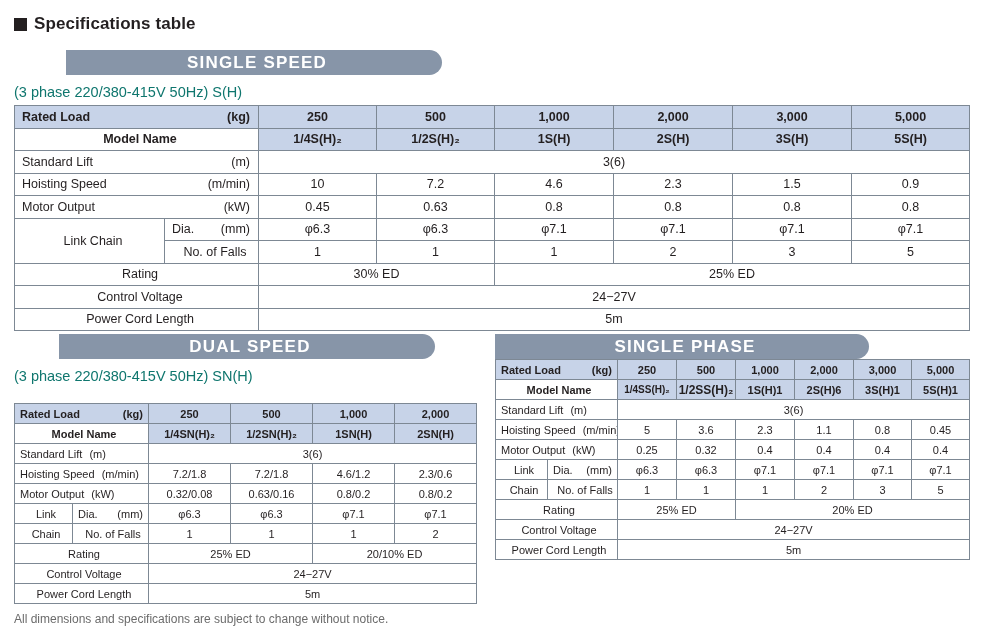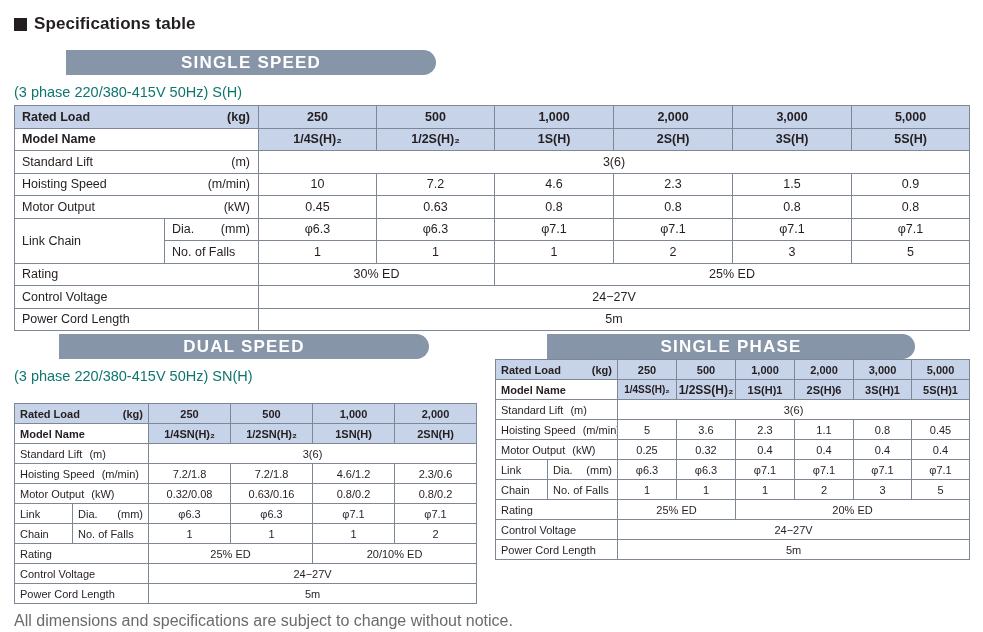--- a/index.html
+++ b/index.html
@@ -43,21 +43,21 @@
   
   .banner {
     background: #8795a8;
     border-radius: 0 13px 13px 0;
     color: #ffffff;
     font-size: 17px;
     font-weight: bold;
     letter-spacing: 1.2px;
     height: 25px;
     line-height: 25px;
-    padding-left: 0;
+    padding-left: 6px;
     text-align: center;
   }
   .banner .banner-inner {
     display: block;
   }
   .subtitle {
     font-size: 14.5px;
     color: #0f766e;
   }
 
@@ -77,21 +77,21 @@
     color: #231f20;
     white-space: nowrap;
     overflow: hidden;
   }
   .hdr {
     background: #c7d3e8;
     font-weight: bold;
   }
   .lbl {
     background: #ffffff;
-    text-align: left;
+    text-align: center;
     padding-left: 7px;
   }
   .lbl-unit {
     text-align: left;
     padding-left: 7px;
     position: relative;
   }
   .unit {
     float: right;
     padding-right: 8px;
@@ -123,33 +123,33 @@
     top: 334px;
     width: 462px;
   }
   .bottom-right {
     position: absolute;
     left: 495px;
     top: 334px;
     width: 474px;
   }
   .bottom-left .banner { width: 370px; margin-left: 45px; }
-  .bottom-right .banner { width: 368px; margin-left: 52px; }
+  .bottom-right .banner { width: 368px; }
   .bottom-left .subtitle, .bottom-right .subtitle {
     margin: 9px 0 19px 0;
   }
   .small td, .small th { font-size: 11px; height: 19px; }
   .small .lbl, .small .lbl-unit { padding-left: 5px; }
   .small .unit { padding-right: 5px; }
 
   .footnote {
     position: absolute;
     left: 14px;
     top: 612px;
-    font-size: 16px;
+    font-size: 12px;
     color: #6b6b6b;
   }
 </style>
 </head>
 <body>
 
 <div class="page">
 
   <div class="page-title">
     <span class="title-square"></span>

